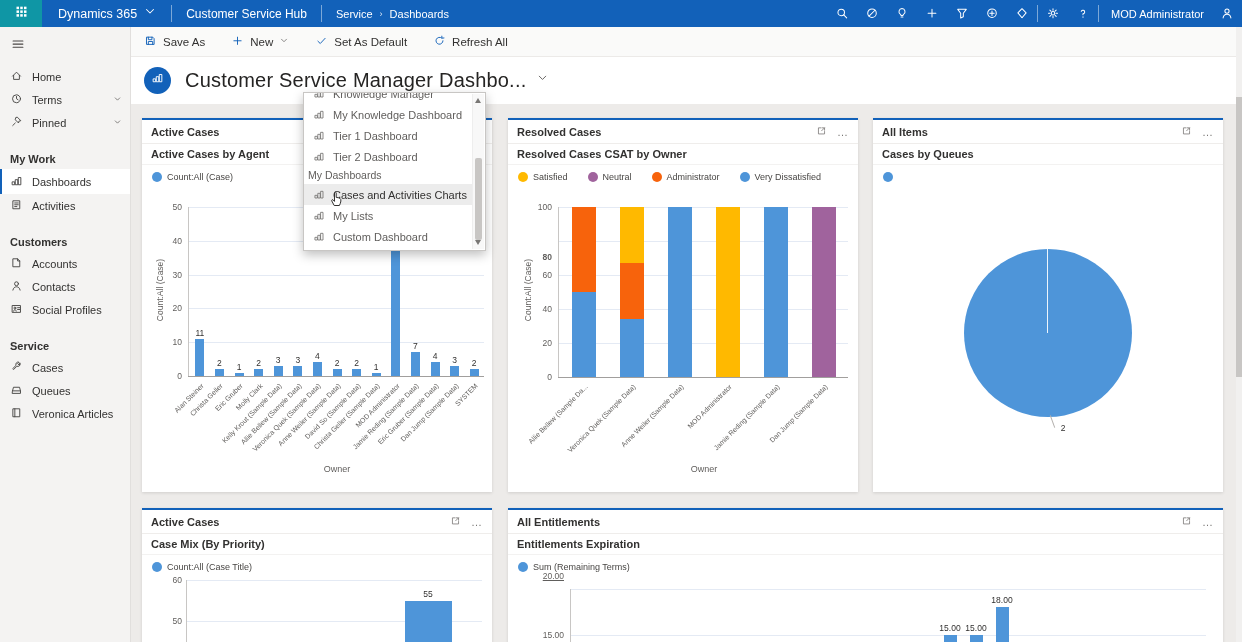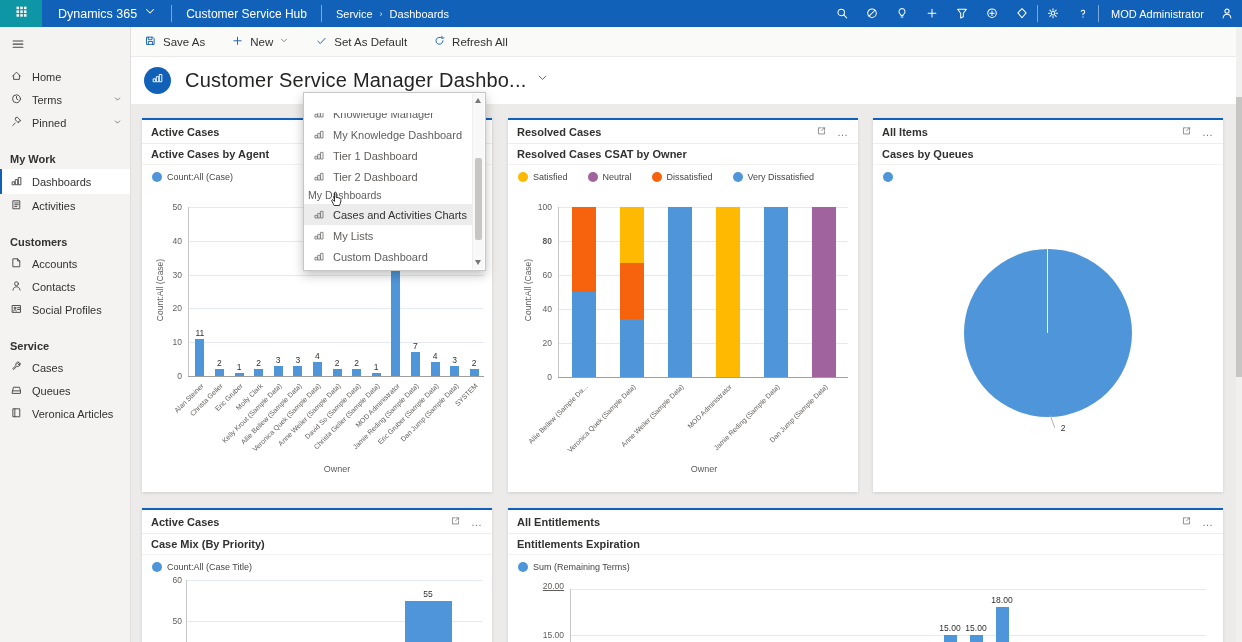--- a/index.html
+++ b/index.html
@@ -60,21 +60,21 @@
   .bar{position:absolute;}
   .blab{position:absolute;font-size:8.5px;color:#323130;text-align:center;}
   .xrot{position:absolute;font-size:7px;color:#605e5c;white-space:nowrap;text-align:right;transform:rotate(-45deg);transform-origin:100% 0;}
   .xtitle{position:absolute;font-size:9px;color:#605e5c;text-align:center;}
   .ytitle{position:absolute;font-size:8.5px;color:#605e5c;transform:rotate(-90deg);white-space:nowrap;text-align:center;}
   .pie{position:absolute;border-radius:50%;}
   .pieline{position:absolute;background:rgba(255,255,255,.9);}
   .leader{position:absolute;width:1px;background:#b3b0ad;transform:rotate(-20deg);}
   
   .dropdown{position:absolute;left:303px;top:92px;width:183px;background:#fff;border:1px solid #c8c6c4;box-shadow:0 4px 10px rgba(0,0,0,.25);z-index:40;padding:0 12px 3px 0;box-sizing:border-box;}
-  .dd-inner{width:100%;margin-top:20px;}
+  .dd-inner{width:100%;}
   .dd-cut{height:11px;overflow:hidden;}
   .dd-cut .dd-item{transform:translateY(-10px);}
   .dd-item{height:21px;display:flex;align-items:center;gap:8px;padding-left:9px;font-size:11px;color:#605e5c;cursor:pointer;}
   .dd-item svg{width:12px;height:12px;color:#797775;flex:0 0 auto;}
   .dd-item.hov{background:#ececec;color:#323130;}
   .dd-sec{height:17px;line-height:17px;padding-left:4px;font-size:10.5px;color:#605e5c;}
   .dd-scroll{position:absolute;right:1px;top:1px;bottom:1px;width:11px;background:#f8f8f8;border-left:1px solid #eee;}
   .dd-arrow{position:absolute;left:2px;width:0;height:0;border-left:3.5px solid transparent;border-right:3.5px solid transparent;}
   .dd-arrow.up{top:4px;border-bottom:5px solid #797775;}
   .dd-arrow.down{bottom:4px;border-top:5px solid #797775;}
@@ -417,38 +417,38 @@
         <span class="litem">
           <span class="ldot" style="background:#ffb900"></span>
           <span>Satisfied</span>
         </span>
         <span class="litem">
           <span class="ldot" style="background:#a0639d"></span>
           <span>Neutral</span>
         </span>
         <span class="litem">
           <span class="ldot" style="background:#f7630c"></span>
-          <span>Dissatisfied</span>
+          <span>Administrator</span>
         </span>
         <span class="litem">
           <span class="ldot" style="background:#4e95d9"></span>
           <span>Very Dissatisfied</span>
         </span>
       </div>
     <div class="plot" id="plot2">
         <div class="grid zero" style="left:50px;width:290px;top:257px;"></div>
         <div class="tick" style="left:16px;width:28px;top:252px;">0</div>
         <div class="grid" style="left:50px;width:290px;top:223px;"></div>
         <div class="tick" style="left:16px;width:28px;top:218px;">20</div>
         <div class="grid" style="left:50px;width:290px;top:189px;"></div>
         <div class="tick" style="left:16px;width:28px;top:184px;">40</div>
         <div class="grid" style="left:50px;width:290px;top:155px;"></div>
         <div class="tick" style="left:16px;width:28px;top:150px;">60</div>
         <div class="grid" style="left:50px;width:290px;top:121px;"></div>
-        <div class="tick" style="left:16px;width:28px;top:116px;font-weight:bold;">80</div>
+        <div class="tick" style="left:16px;width:28px;top:132px;font-weight:bold;">80</div>
         <div class="grid" style="left:50px;width:290px;top:87px;"></div>
         <div class="tick" style="left:16px;width:28px;top:82px;">100</div>
         <div class="axisv" style="left:50px;top:87px;height:170px;"></div>
         <div class="bar" style="background:#4e95d9;left:64px;width:24px;top:172px;height:85px;"></div>
         <div class="bar" style="background:#f7630c;left:64px;width:24px;top:87px;height:85px;"></div>
         <div class="xrot" style="left:-42px;width:118px;top:263px;">Allie Bellew (Sample Da...</div>
         <div class="bar" style="background:#4e95d9;left:112px;width:24px;top:199.2px;height:57.800000000000004px;"></div>
         <div class="bar" style="background:#f7630c;left:112px;width:24px;top:143.1px;height:56.1px;"></div>
         <div class="bar" style="background:#ffb900;left:112px;width:24px;top:87px;height:56.1px;"></div>
         <div class="xrot" style="left:6px;width:118px;top:263px;">Veronica Quek (Sample Data)</div>
@@ -536,21 +536,21 @@
       </div>
     <div class="card-t">Entitlements Expiration</div>
     <div class="legend">
         <span class="litem">
           <span class="ldot" style="background:#4e95d9"></span>
           <span>Sum (Remaining Terms)</span>
         </span>
       </div>
     <div class="plot" id="plot5">
         <div class="grid" style="left:62px;width:636px;top:79px;"></div>
-        <div class="tick" style="left:20px;width:36px;top:71px;text-decoration:underline;">20.00</div>
+        <div class="tick" style="left:20px;width:36px;top:61px;text-decoration:underline;">20.00</div>
         <div class="grid" style="left:62px;width:636px;top:125px;"></div>
         <div class="tick" style="left:20px;width:36px;top:120px;">15.00</div>
         <div class="axisv" style="left:62px;top:79px;height:55px;"></div>
         <div class="bar" style="background:#4e95d9;left:436px;width:13px;top:125px;height:9px;"></div>
         <div class="blab" style="left:427px;width:30px;top:113px;">15.00</div>
         <div class="bar" style="background:#4e95d9;left:462px;width:13px;top:125px;height:9px;"></div>
         <div class="blab" style="left:453px;width:30px;top:113px;">15.00</div>
         <div class="bar" style="background:#4e95d9;left:488px;width:13px;top:97.4px;height:36.599999999999994px;"></div>
         <div class="blab" style="left:479px;width:30px;top:85.4px;">18.00</div>
       </div>

